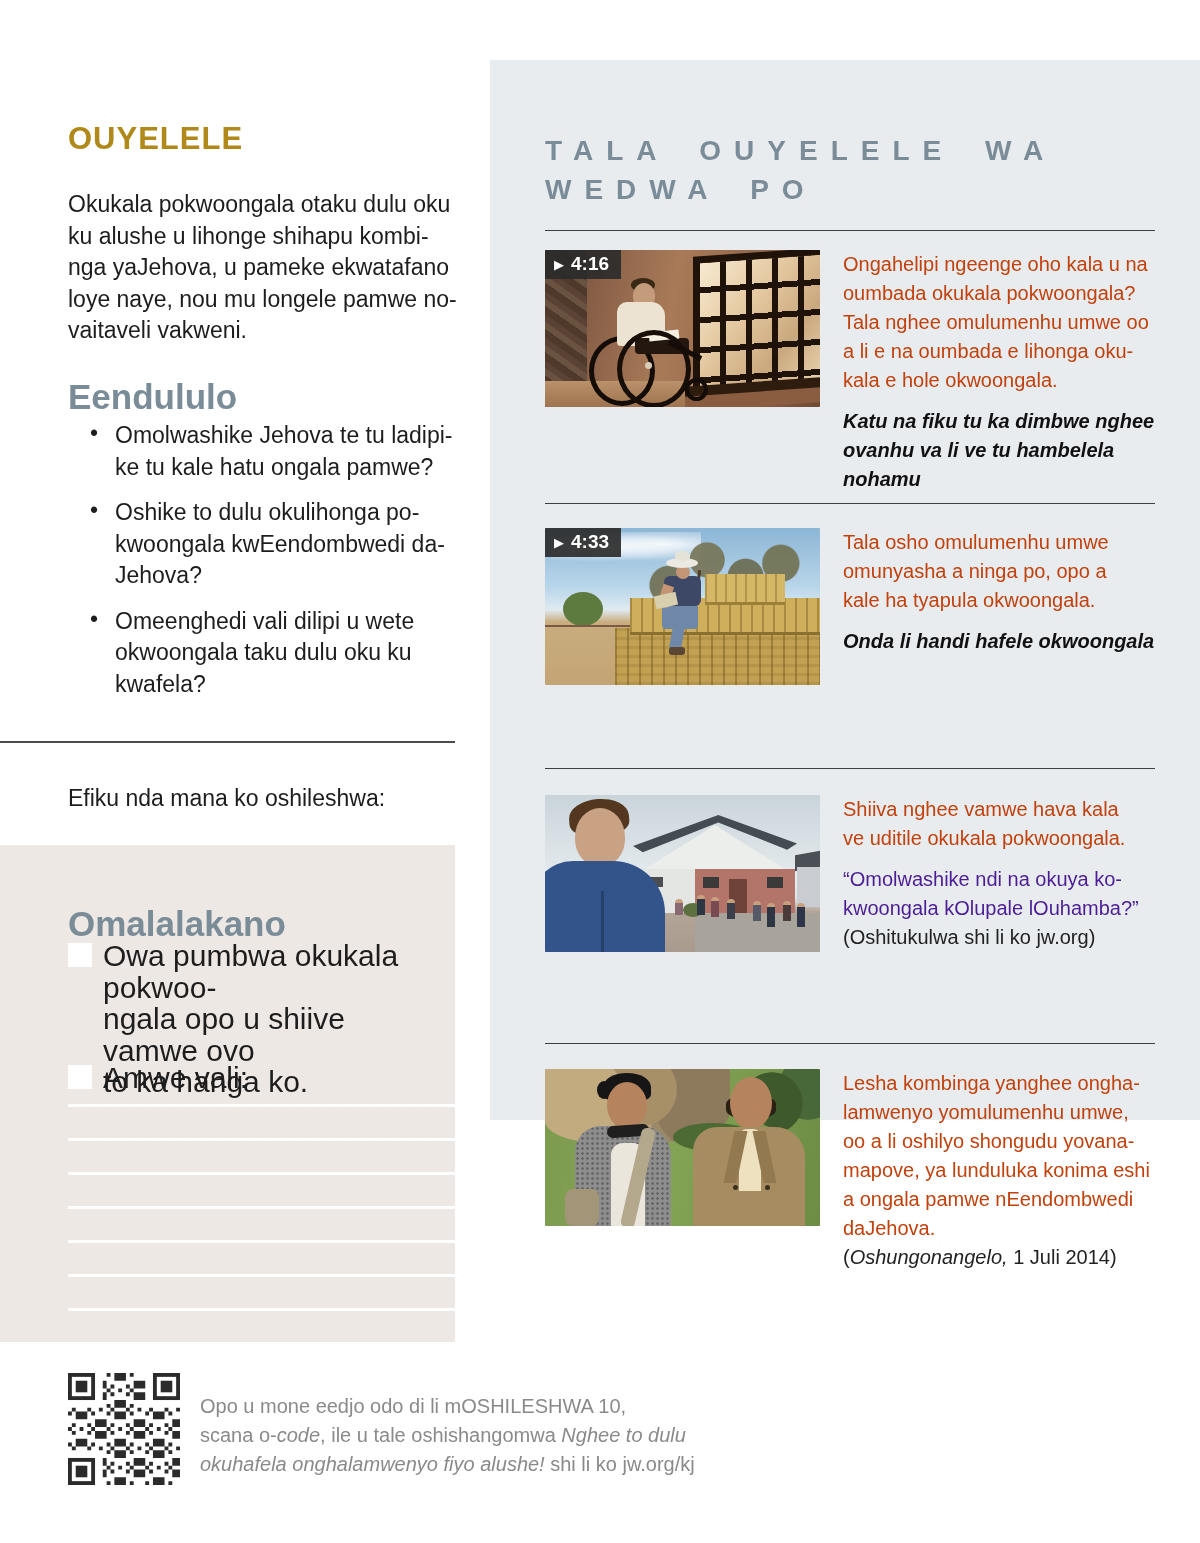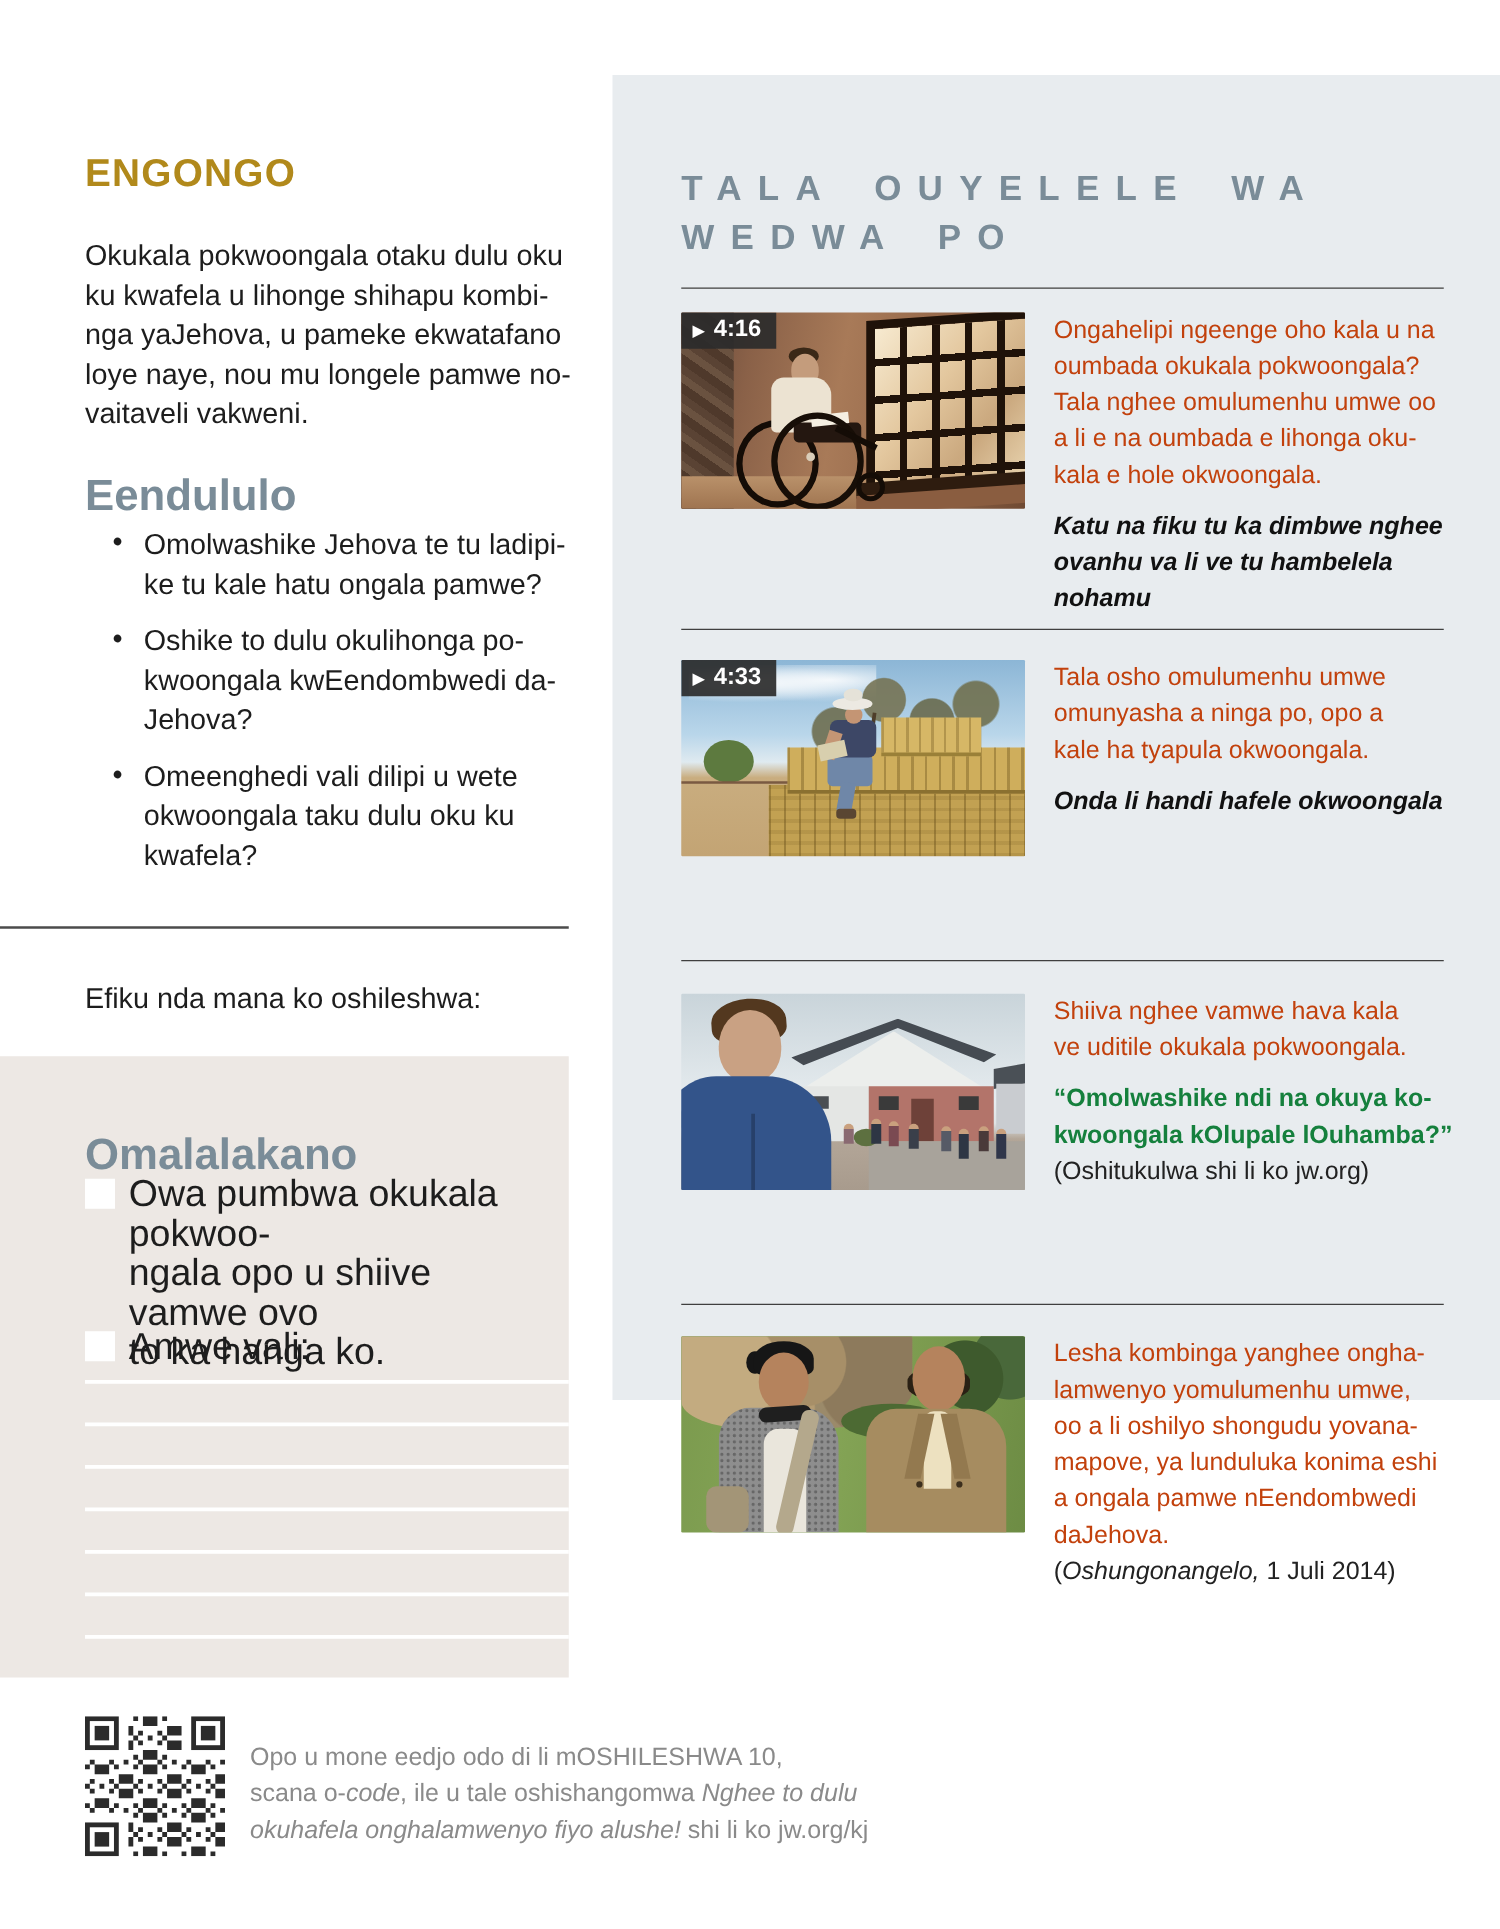--- a/index.html
+++ b/index.html
@@ -29,21 +29,21 @@
   .panel{left:490px;top:60px;width:710px;height:1060px;background:#E8ECEF;}
   .p-title{left:55px;top:48px;font-size:28px;font-weight:bold;color:#7A8C98;
            letter-spacing:13px;word-spacing:10px;line-height:39px;}
   .rule{left:55px;width:610px;height:1px;background:#3f3f3f;}
   .row{left:55px;width:630px;display:flex;}
   .thumb{position:relative;width:275px;height:157px;overflow:hidden;flex:0 0 275px;border-radius:1px;}
   .rtext{margin-left:23px;width:322px;}
   .rtext p{margin:0;}
   .rbody{font-size:20px;line-height:29px;color:#c2410c;}
   .callout{font-size:20px;line-height:29px;font-weight:bold;font-style:italic;color:#111;margin-top:12px!important;}
-  .rquote{font-size:20px;line-height:29px;font-weight:bold;color:#15803d;margin-top:12px!important;}
+  .rquote{font-size:20px;line-height:29px;font-weight:normal;color:#4c1d95;margin-top:12px!important;}
   .rsource{font-size:20px;line-height:29px;color:#222;}
   .badge{position:absolute;left:0;top:0;background:rgba(43,43,43,0.92);color:#fff;
          padding:3px 12px 4px 9px;font-size:19px;font-weight:bold;display:flex;align-items:center;gap:7px;}
   .badge .ply{font-size:13px;line-height:1;}
 
   
   .t-art{position:absolute;}
 
   
   .t1{background:linear-gradient(100deg,#64483a 0%,#8a6148 20%,#a87a58 45%,#95684a 70%,#6f4a33 100%);}
@@ -150,24 +150,24 @@
   
   .qr{left:68px;top:1373px;width:112px;height:112px;}
   .f-text{left:200px;top:1392px;width:540px;color:#8A8A8A;font-size:20px;line-height:29px;}
   .f-text i{font-style:italic;}
 </style>
 </head>
 <body>
 
 <div class="page">
 
-  <h1 class="a h-gold">ENGONGO</h1>
+  <h1 class="a h-gold">OUYELELE</h1>
 
   <p class="a intro pre">Okukala pokwoongala otaku dulu oku
-ku kwafela u lihonge shihapu kombi-
+ku alushe u lihonge shihapu kombi-
 nga yaJehova, u pameke ekwatafano
 loye naye, nou mu longele pamwe no-
 vaitaveli vakweni.</p>
 
   <h2 class="a h-blue q-title">Eendululo</h2>
 
   <ul class="a q-list">
     <li>
       <span class="blt">•</span>
       <span class="pre">Omolwashike Jehova te tu ladipi-

